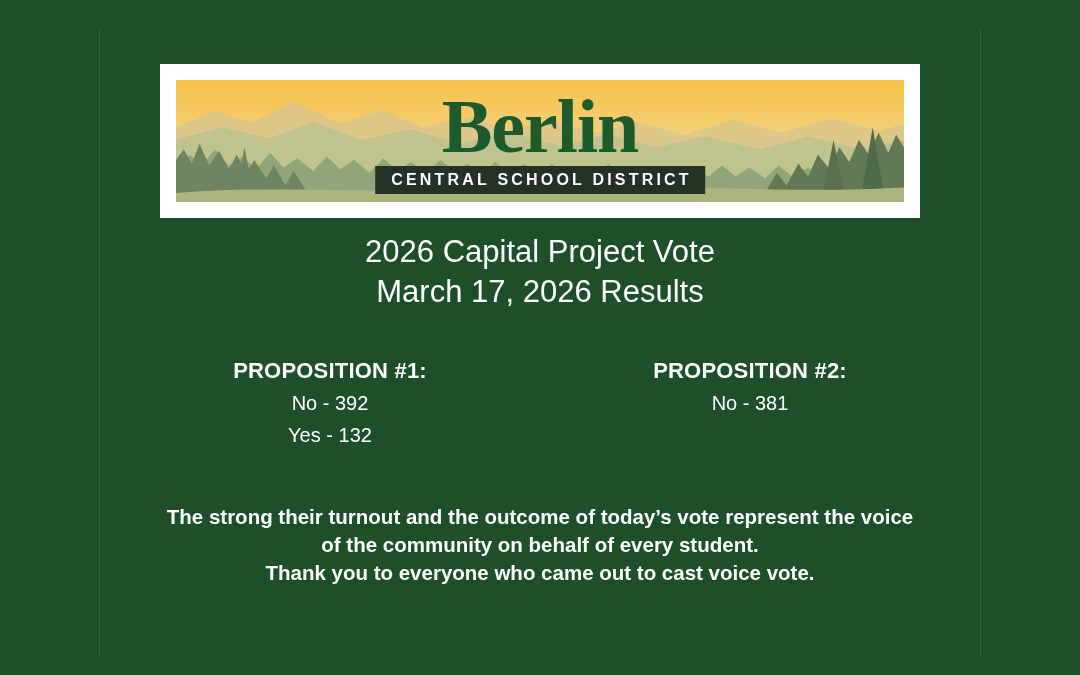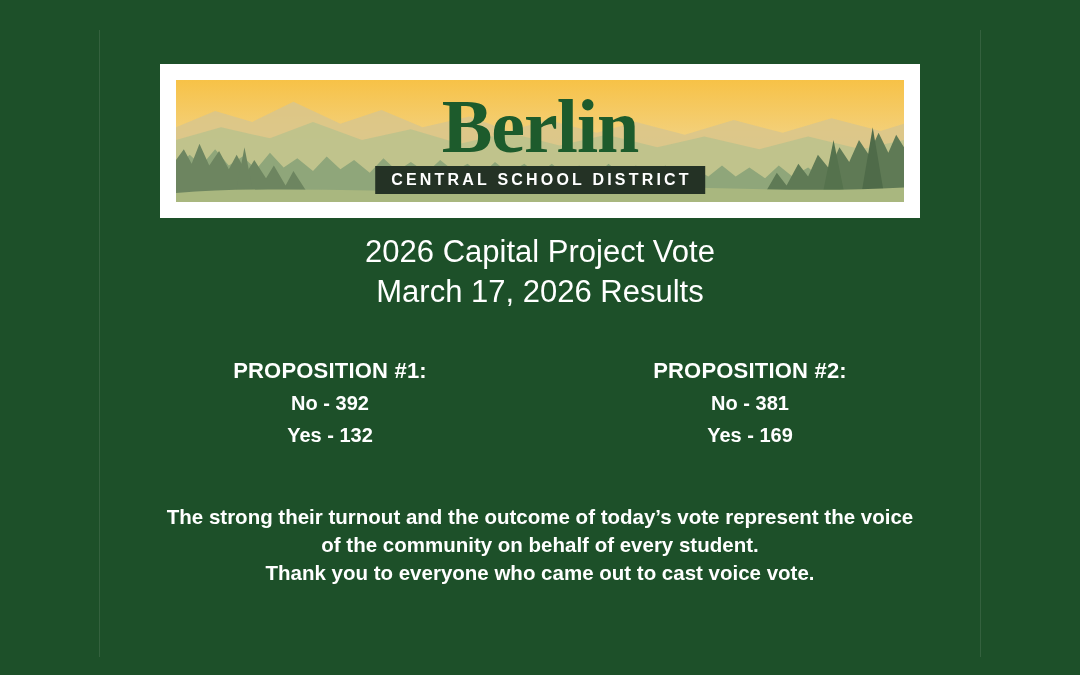--- a/index.html
+++ b/index.html
@@ -120,21 +120,21 @@
     text-align: center;
   }
   .prop-title {
     font-size: 22px;
     font-weight: bold;
     letter-spacing: 0.2px;
     margin-bottom: 3px;
   }
   .prop-row {
     font-size: 20px;
-    font-weight: bold;
+    font-weight: normal;
     line-height: 32px;
   }
 
   
   .message {
     position: absolute;
     left: 110px;
     right: 110px;
     top: 503px;
     text-align: center;
@@ -196,21 +196,20 @@
 
   <div class="props">
     <div class="prop-col">
       <div class="prop-title">PROPOSITION #1:</div>
       <div class="prop-row">No - 392</div>
       <div class="prop-row">Yes - 132</div>
     </div>
     <div class="prop-col">
       <div class="prop-title">PROPOSITION #2:</div>
       <div class="prop-row">No - 381</div>
-      <div class="prop-row">Yes - 169</div>
     </div>
   </div>
 
   <div class="message">
     <span class="line">The strong their turnout and the outcome of today’s vote represent the voice</span>
     <span class="line">of the community on behalf of every student.</span>
     <span class="line">Thank you to everyone who came out to cast voice vote.</span>
   </div>
 
 </div>

